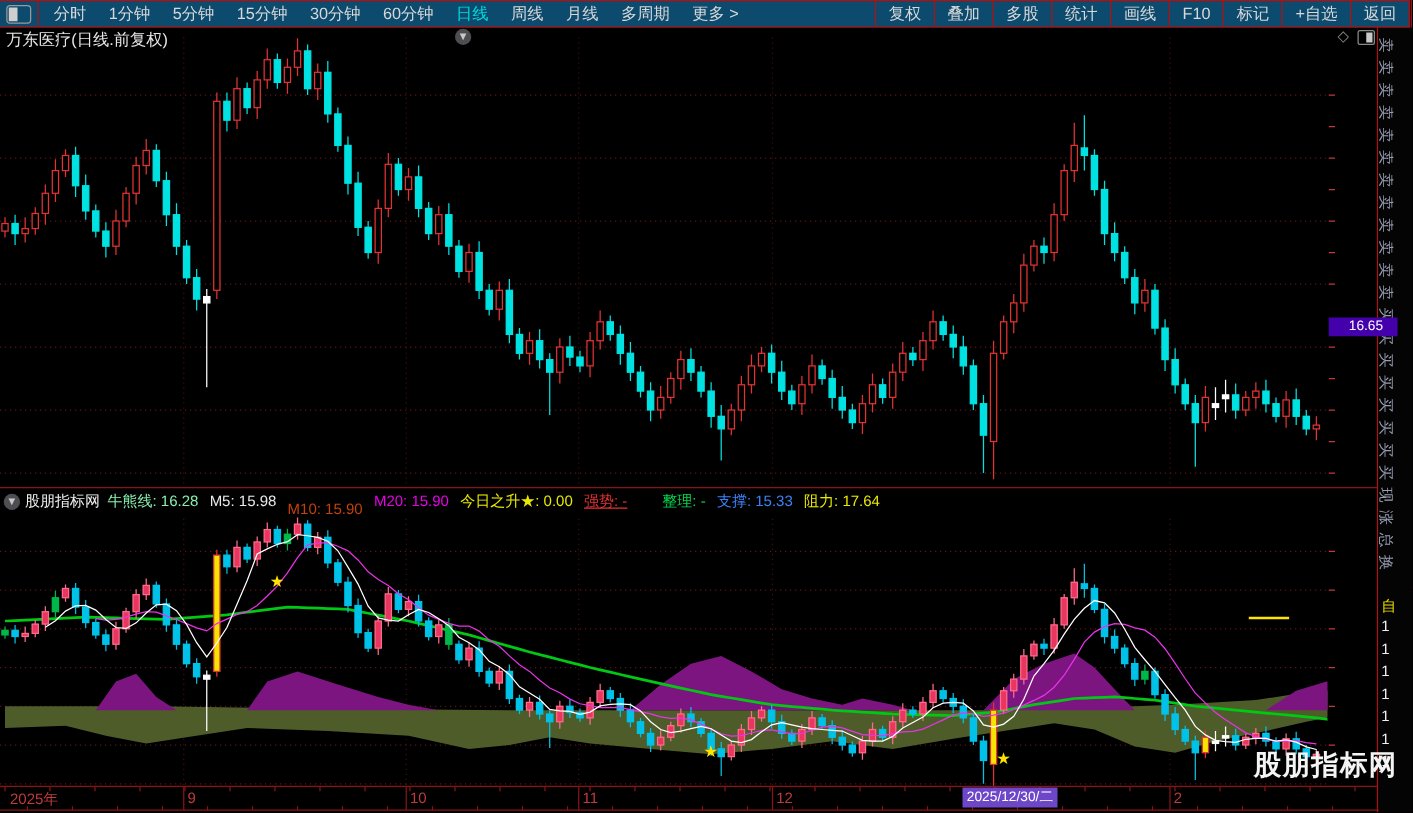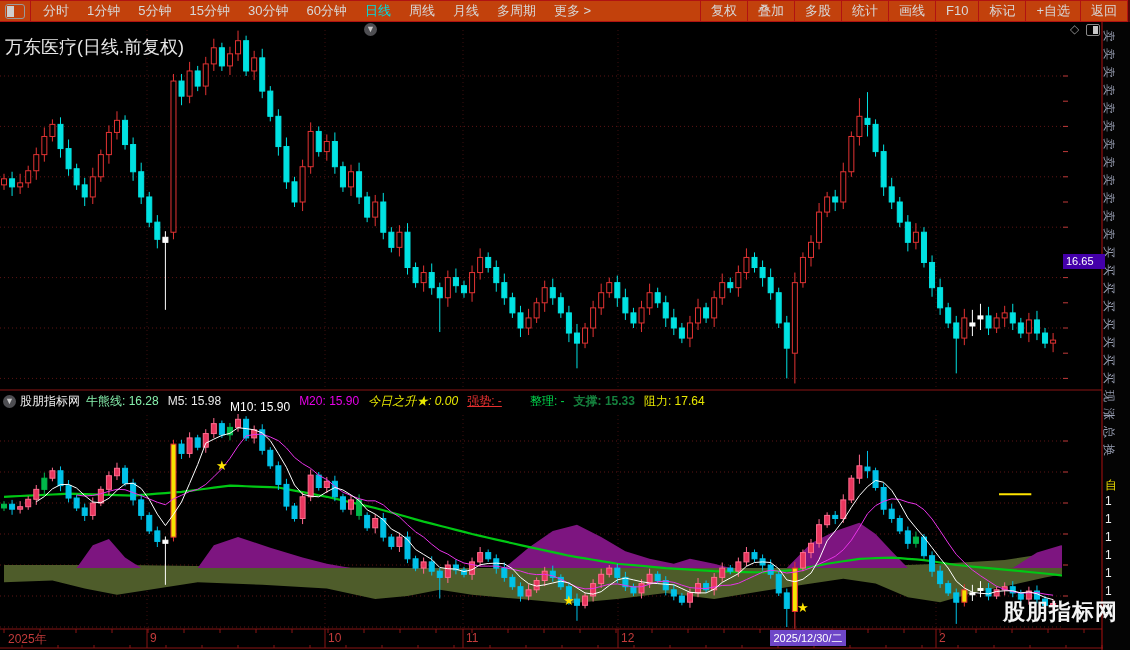--- a/index.html
+++ b/index.html
@@ -1,45 +1,45 @@
 <!DOCTYPE html>
 <html><head>
 <meta charset="utf-8">
 <style>
   html,body{margin:0;padding:0;background:#000;}
   #app{position:relative;width:1130px;height:650px;background:#000;overflow:hidden;
        font-family:"Liberation Sans",sans-serif;-webkit-font-smoothing:antialiased;}
   .abs{position:absolute;}
   
-  #toolbar{left:0;top:0;width:1128px;height:20px;background:#c2410c;
+  #toolbar{left:0;top:0;width:1128px;height:20px;background:#0c4a6e;
            border-top:1px solid #b01212;border-bottom:1px solid #b01212;z-index:5;}
   #tb-icon{left:5px;top:3px;width:18px;height:13px;border:1px solid #9a9a9a;border-radius:3px;}
   #tb-icon span{position:absolute;left:1px;top:1px;width:7px;height:11px;background:#cfcfcf;}
   #tb-divider{left:30px;top:0;width:1px;height:20px;background:#b01212;}
   #tb-left{left:34px;top:0;height:20px;display:flex;align-items:center;}
   #tb-left .mi{padding:0 9px;font-size:13px;color:#d8d8d8;line-height:20px;white-space:nowrap;cursor:default;}
   #tb-left .mi.active{color:#00dcdc;}
   #tb-right{right:0;top:0;height:20px;display:flex;align-items:center;border-right:1px solid #b01212;}
   #tb-right .mi{padding:0 10px;font-size:13px;color:#d8d8d8;line-height:20px;border-left:1px solid #b01212;white-space:nowrap;}
   
   #titlebar{left:0;top:22px;width:1100px;height:16px;z-index:5;}
-  #chart-title{left:5px;top:13px;font-size:18px;color:#e8e8e8;white-space:nowrap;}
+  #chart-title{left:5px;top:1px;font-size:13px;color:#e8e8e8;white-space:nowrap;}
   .circ-ic{width:13px;height:13px;border-radius:50%;background:#4e4e52;color:#c8c8c8;
            font-size:9px;line-height:13px;text-align:center;}
   #title-chevron{left:364px;top:1px;}
   #diamond-ic{left:1070px;top:0;color:#8a8a8a;font-size:12px;}
   #layout-ic{left:1086px;top:2px;width:12px;height:10px;border:1px solid #8a8a8a;border-radius:2px;}
   #layout-ic span{position:absolute;right:1px;top:1px;width:5px;height:8px;background:#c8c8c8;}
   
   #indbar{left:0;top:391px;width:1100px;height:20px;display:flex;align-items:center;z-index:5;}
   #indbar .src{color:#f0f0f0;font-size:12px;margin:0 6px 0 4px;white-space:nowrap;}
   #indbar .prm{font-size:12px;margin-right:9px;white-space:nowrap;}
   #main-axis,#sub-axis{left:1063px;top:0;width:37px;z-index:4;}
   #price-tag{left:1063px;width:39px;height:15px;color:#fff;font-size:11px;line-height:15px;
-             padding-left:3px;z-index:6;}
+             padding-left:16px;z-index:6;}
   
   #xaxis{left:0;top:629px;width:1102px;height:19px;z-index:4;}
   .xlab{position:absolute;top:2px;font-size:12px;}
   #date-tag{top:630px;height:16px;color:#fff;font-size:11px;text-align:center;line-height:16px;z-index:6;}
   
   #wm1{right:12px;top:597px;font-size:22px;font-weight:bold;color:#f4f4f4;z-index:8;letter-spacing:1px;}
   #wm2{right:5px;top:623px;font-size:19px;color:#efefef;z-index:8;}
   
   #strip{left:1103px;top:22px;width:27px;height:628px;background:#040404;overflow:hidden;z-index:3;}
   #strip .sc{position:absolute;left:14px;font-size:12px;color:#9aa0b4;transform:rotate(90deg);transform-origin:left top;}
@@ -757,26 +757,26 @@
     <div id="layout-ic" class="abs">
         <span></span>
       </div>
   </div>
 
   <div id="indbar" class="abs">
     <div class="circ-ic" style="margin-left:3px;">▼</div>
     <span class="src">股朋指标网</span>
   <span class="prm" style="color: #86efac;">牛熊线: 16.28</span>
       <span class="prm" style="color: rgb(232, 232, 232);">M5: 15.98</span>
-      <span class="prm" style="color: #ffffff; margin-top: 12px;">M10: 15.90</span>
+      <span class="prm" style="color: #c2410c; margin-top: 12px;">M10: 15.90</span>
       <span class="prm" style="color: rgb(232, 0, 232); text-align: right;">M20: 15.90</span>
-      <span class="prm" style="color: rgb(232, 232, 0); font-style: italic;">今日之升★: 0.00</span>
+      <span class="prm" style="color: rgb(232, 232, 0);">今日之升★: 0.00</span>
       <span class="prm" style="color: rgb(232, 48, 48); text-decoration: underline;">强势: -</span>
       <span class="prm" style="color: rgb(0, 216, 76); margin-left: 19px;">整理: -</span>
-      <span class="prm" style="color: #15803d; font-weight: bold;">支撑: 15.33</span>
+      <span class="prm" style="color: #3b82f6;">支撑: 15.33</span>
       <span class="prm" style="color: rgb(232, 232, 0);">阻力: 17.64</span>
     </div>
 
   <div id="main-axis" class="abs"></div>
   <div id="sub-axis" class="abs"></div>
   <div id="price-tag" class="abs" style="background: rgb(68, 0, 170); top: 254.48px;">16.65</div>
 
   <div id="xaxis" class="abs">
       <div class="xlab" style="left: 8px; color: rgb(194, 59, 59);">2025年</div>
       <div class="xlab" style="left: 150px; color: rgb(194, 59, 59);">9</div>

